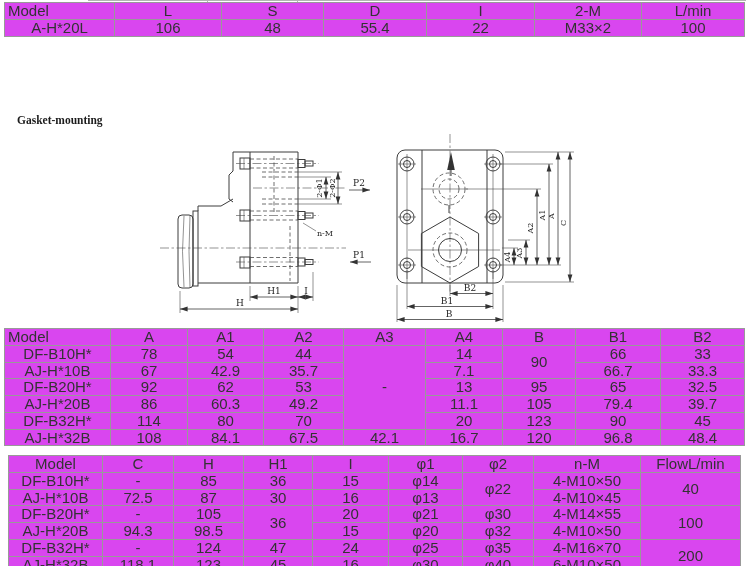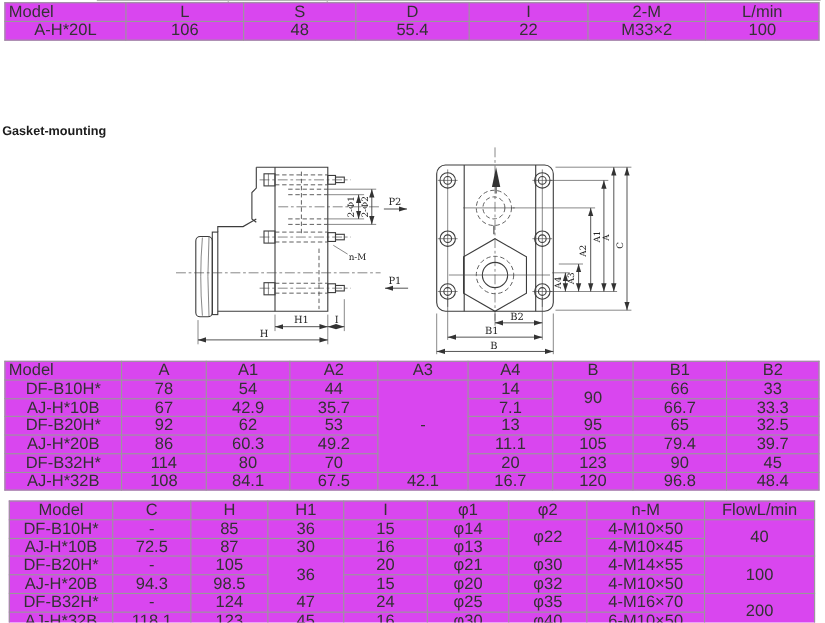--- a/index.html
+++ b/index.html
@@ -16,22 +16,22 @@
   table.spec-table th, table.spec-table td {
     border:1px solid #999999; height:14px; padding:0 1px;
     text-align:center; vertical-align:middle; font-weight:normal;
     line-height:1.05; overflow:hidden; white-space:nowrap;
   }
   table.model-left th:first-child { text-align:left; padding-left:3px; }
   #table1 { left:4px; top:2px;   width:740px; }
   #table2 { left:4px; top:328px; width:740px; }
   #table3 { left:8px; top:455px; width:732px; }
   .heading {
-    position:absolute; left:2px; top:114px;
-    font-size:11.5px; font-weight:bold; color:#1c1c1c;
+    position:absolute; left:17px; top:114px;
+    font-size:11.5px; font-weight:bold; color:#1c1c1c;font-family:Liberation Serif, serif;
   }
   svg.drawing { position:absolute; left:0; top:0; }
   .ln   { stroke:#3c3c3c; stroke-width:1; fill:none; }
   .thin { stroke:#4a4a4a; stroke-width:0.6; fill:none; }
   .hid  { stroke:#4a4a4a; stroke-width:0.8; fill:none; stroke-dasharray:4,2.5; }
   .cl   { stroke:#4a4a4a; stroke-width:0.6; fill:none; stroke-dasharray:9,2.5,2.5,2.5; }
   .dim  { stroke:#3c3c3c; stroke-width:0.8; fill:none; }
   .dlab {
     font-family:"DejaVu Serif", serif; font-size:9px; fill:#222222;
     text-anchor:middle;

